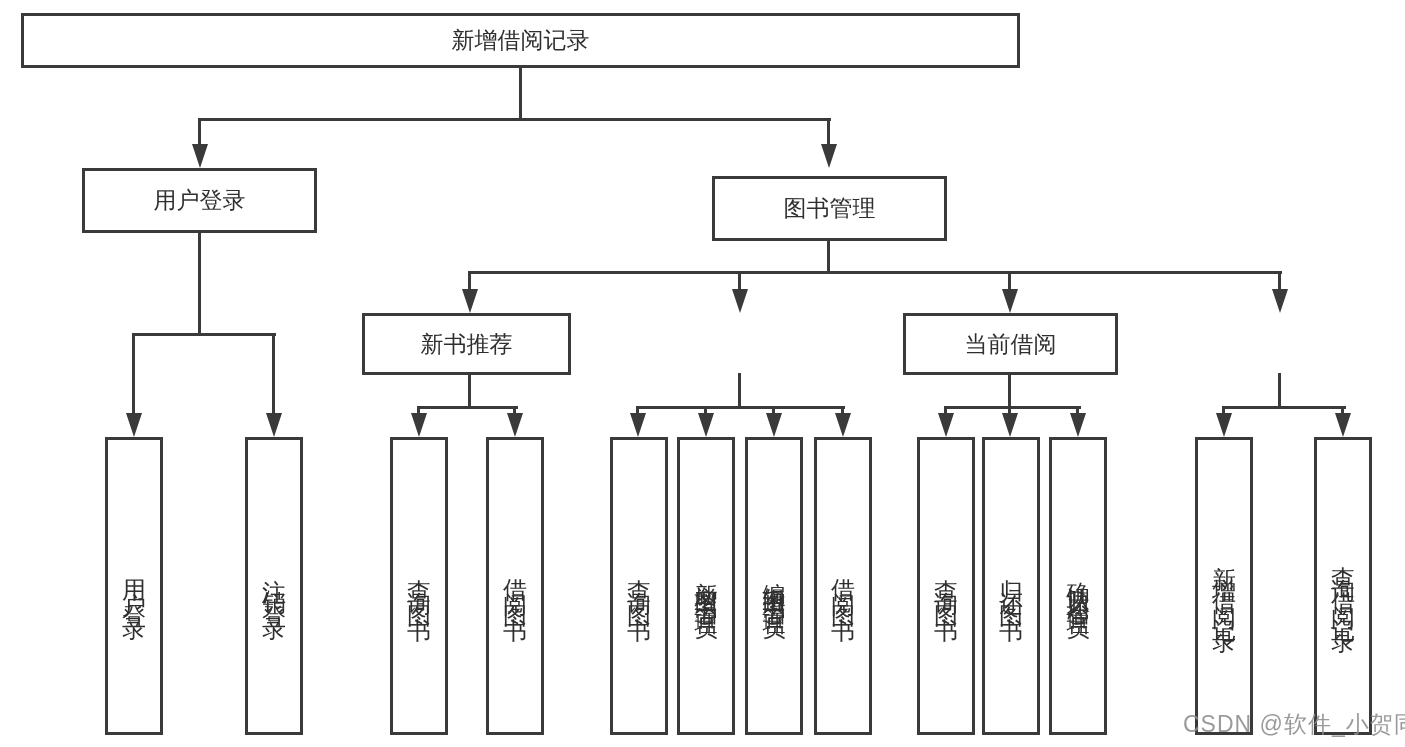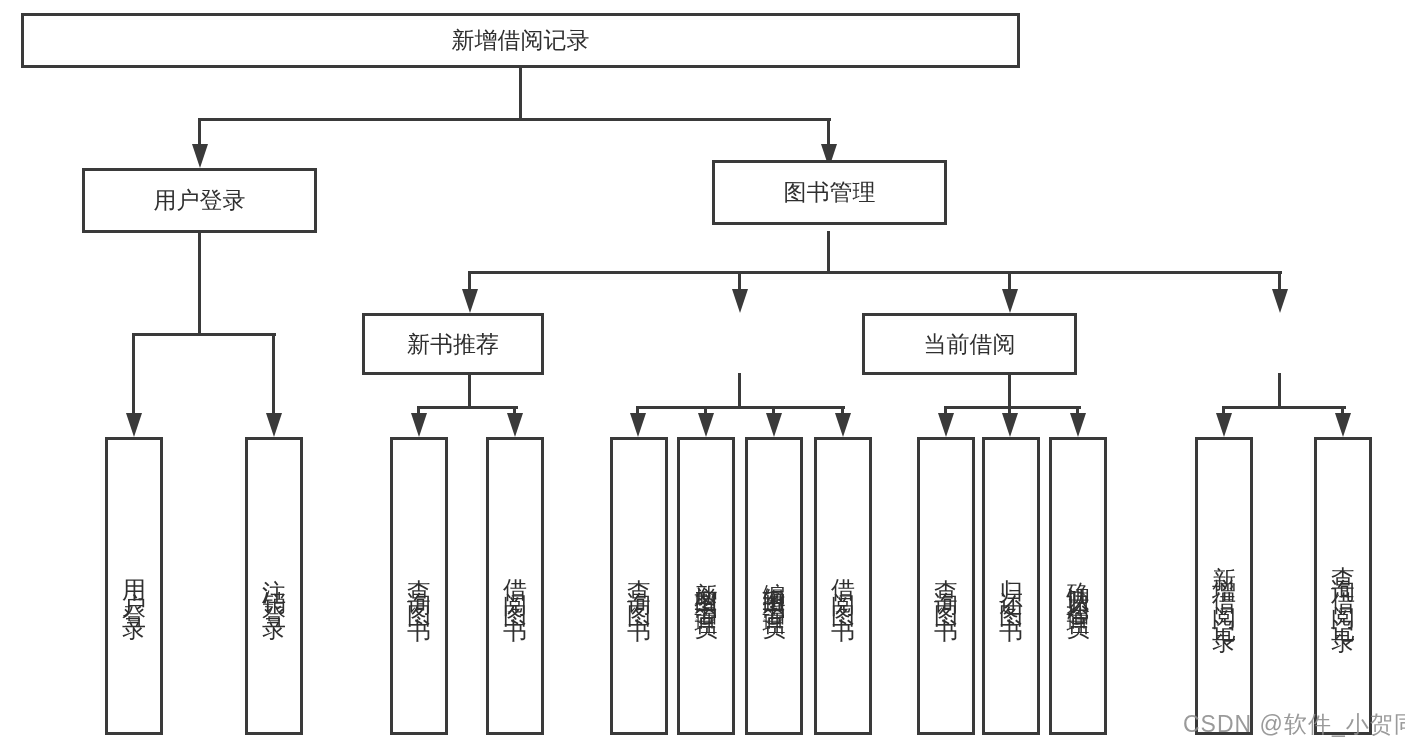--- a/index.html
+++ b/index.html
@@ -130,28 +130,28 @@
   <div class="stem" style="left:1341px;top:406px;height:12px"></div>
   <div class="arrow" style="left:1335px;top:413px"></div>
 
   <div class="node" style="left:21px;top:13px;width:999px;height:55px">
     <span>新增借阅记录</span>
   </div>
 
   <div class="node" style="left:82px;top:168px;width:235px;height:65px">
     <span>用户登录</span>
   </div>
-  <div class="node" style="left:712px;top:160px;width:235px;height:65px">
+  <div class="node" style="left:712px;top:176px;width:235px;height:65px">
     <span>图书管理</span>
   </div>
 
-  <div class="node" style="left:362px;top:313px;width:182px;height:62px">
+  <div class="node" style="left:362px;top:313px;width:209px;height:62px">
     <span>新书推荐</span>
   </div>
-  <div class="node" style="left:862px;top:313px;width:215px;height:62px">
+  <div class="node" style="left:903px;top:313px;width:215px;height:62px">
     <span>当前借阅</span>
   </div>
 
   <div class="node leaf" style="left:105px;top:437px;width:58px;height:298px">
     <span>用户登录</span>
   </div>
   <div class="node leaf" style="left:245px;top:437px;width:58px;height:298px">
     <span>注销登录</span>
   </div>
 

